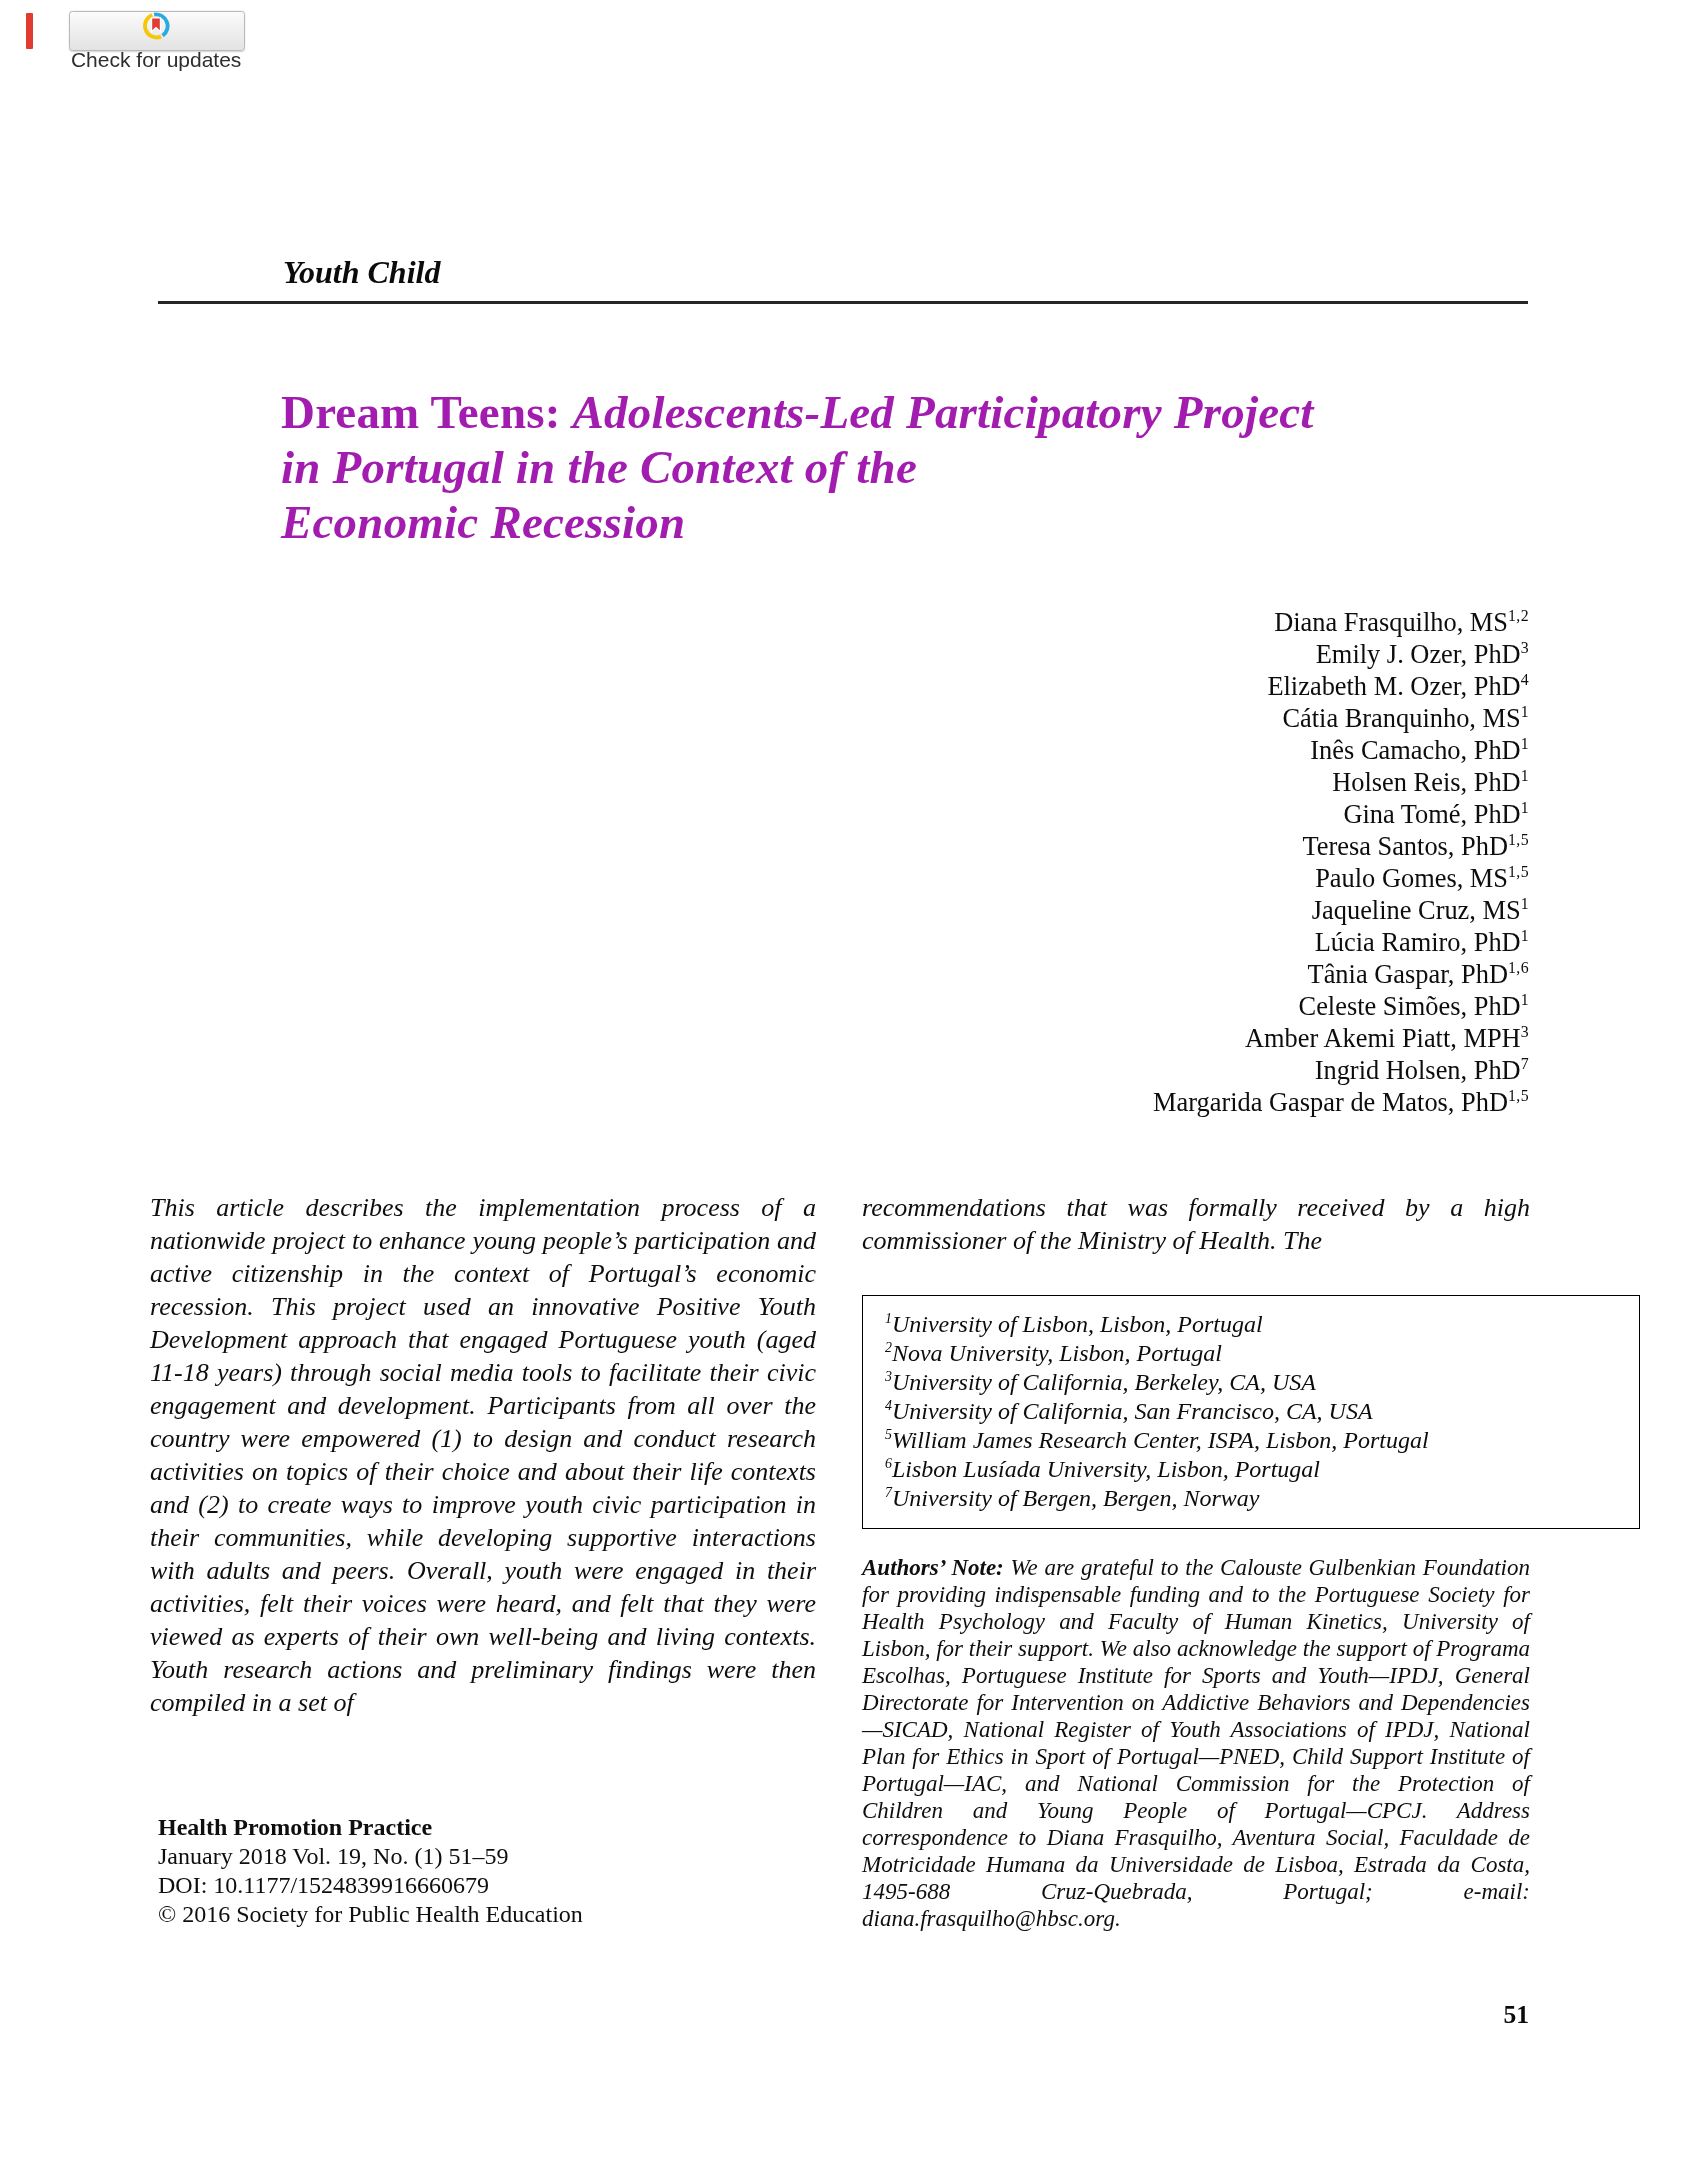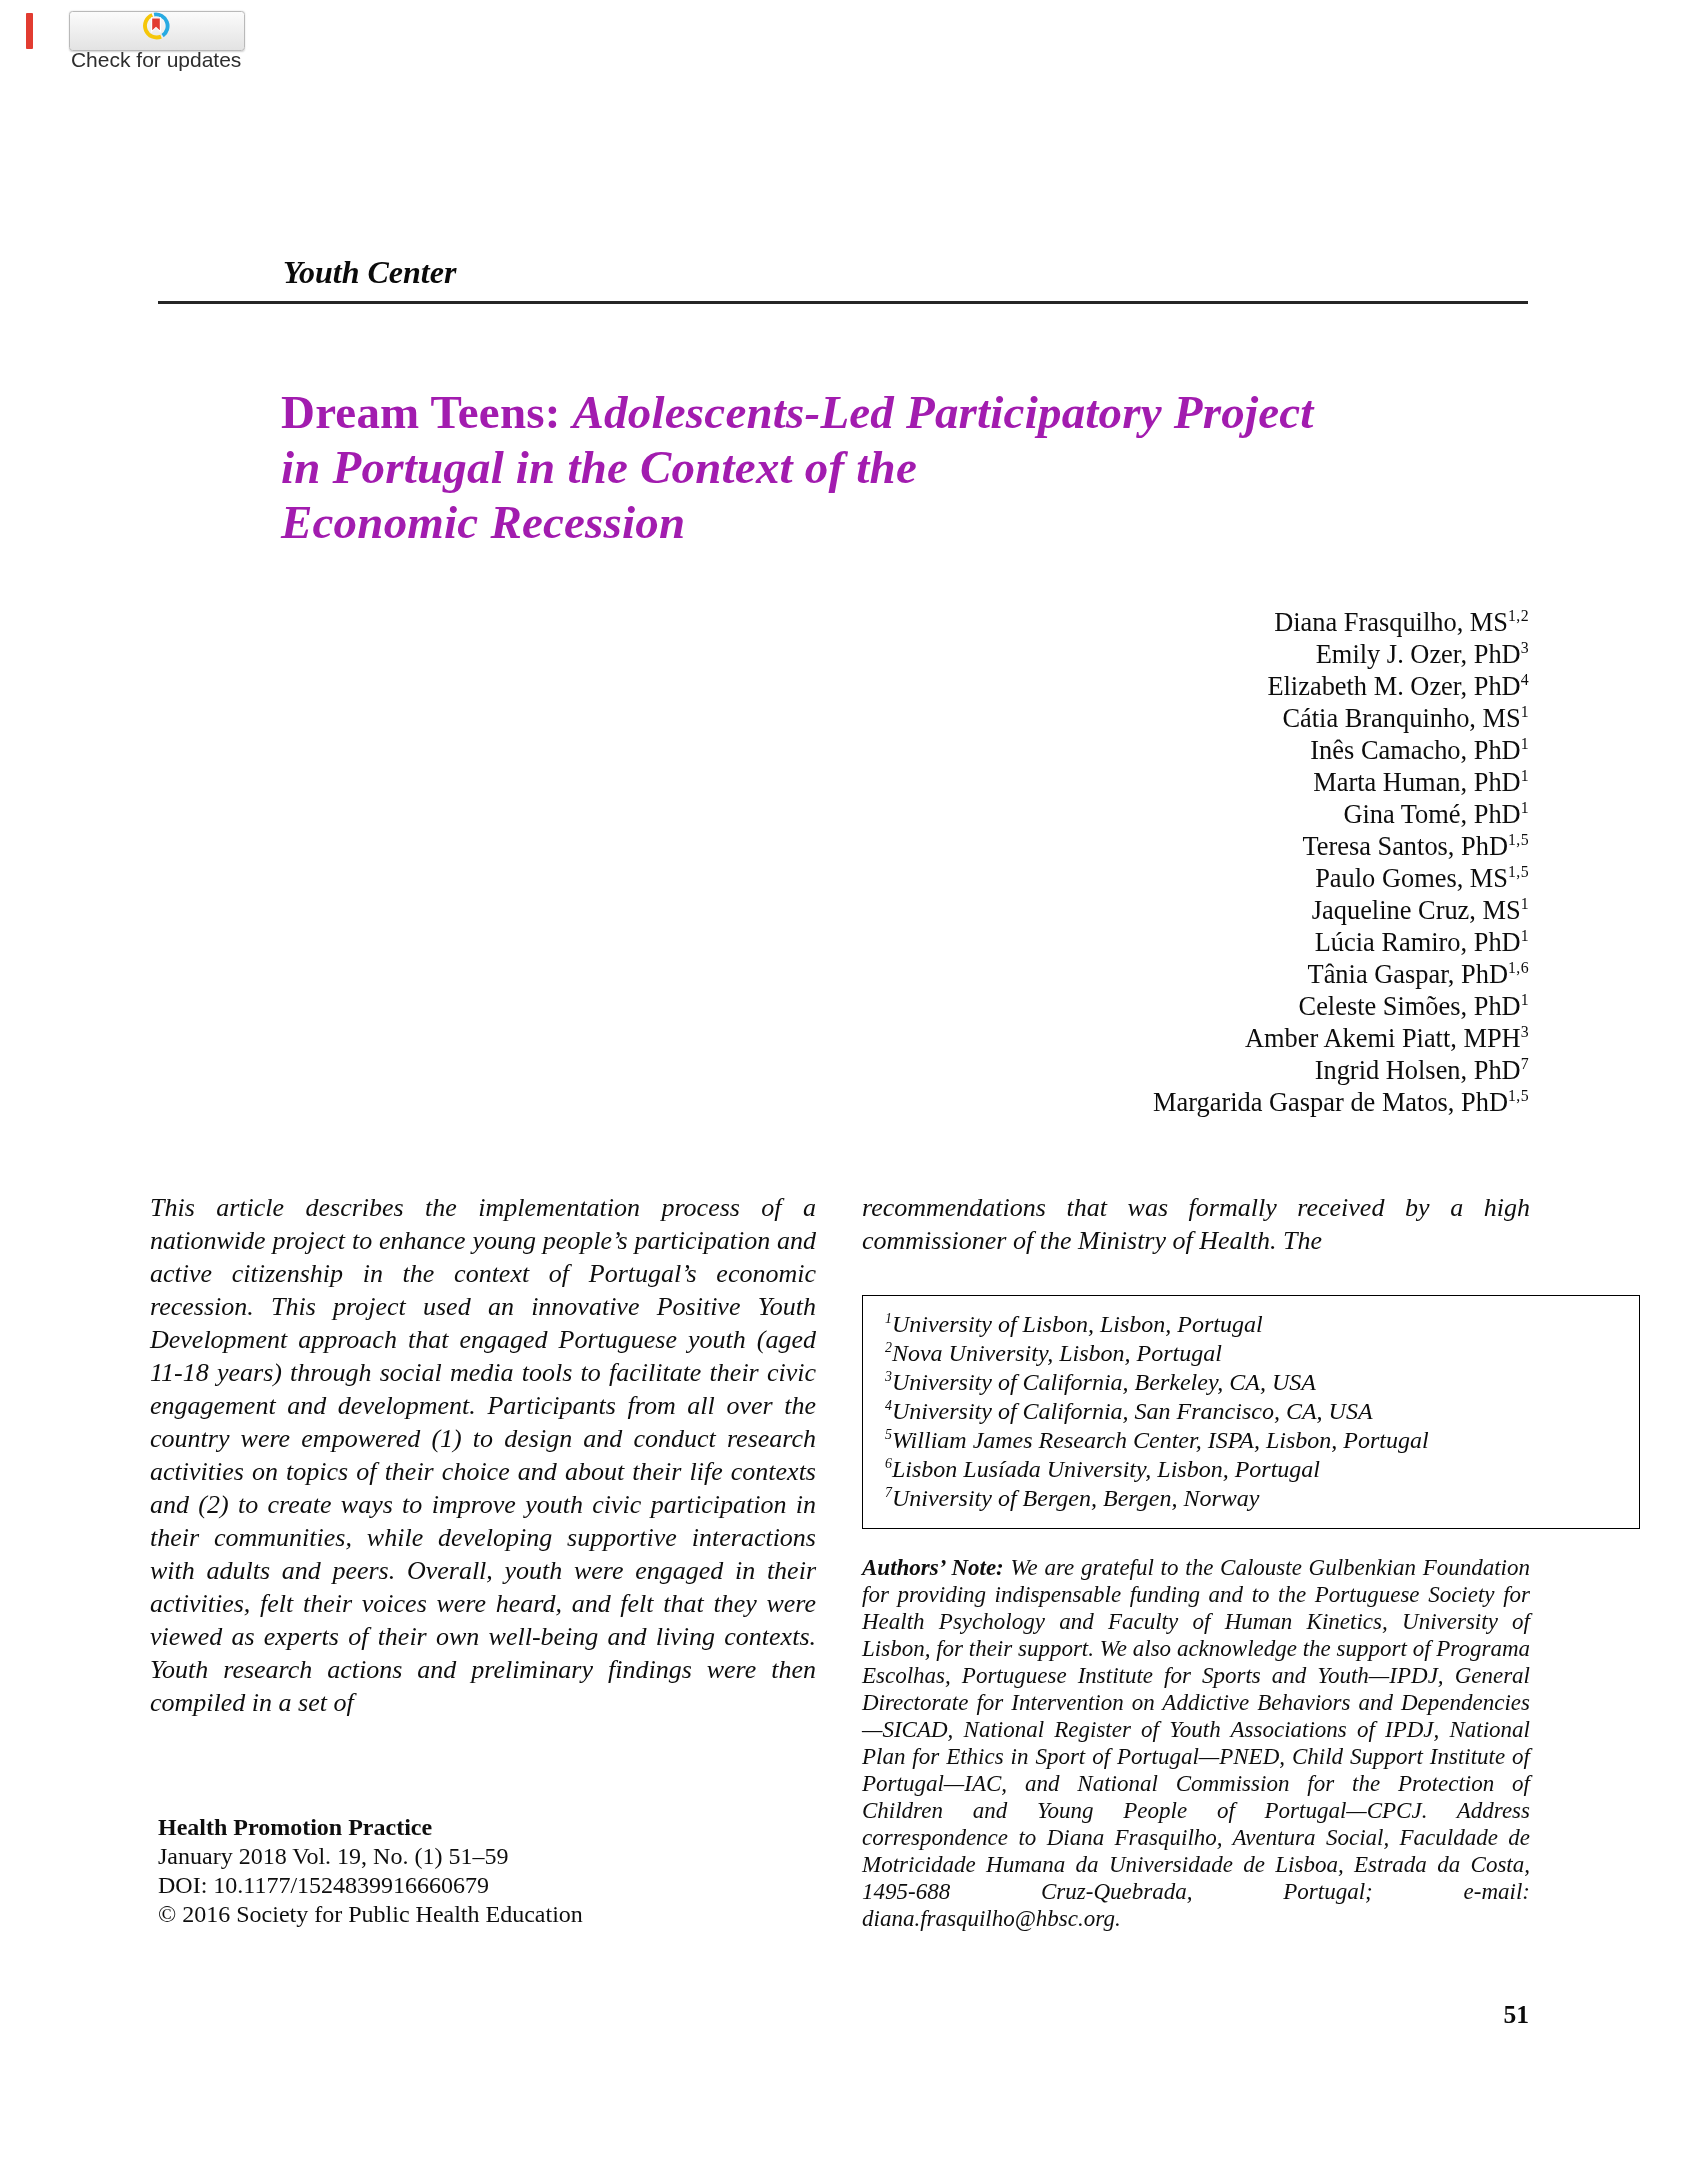--- a/index.html
+++ b/index.html
@@ -76,36 +76,36 @@
 
 <div class="abs badge">
   <svg class="badge-icon" viewBox="0 0 36 36">
     <path d="M15.5 3.3 A15 15 0 0 1 26.5 30.4" fill="none" stroke="#29abe2" stroke-width="5"></path>
     <path d="M24.5 31.6 A15 15 0 0 1 13.2 3.8" fill="none" stroke="#f5c60a" stroke-width="5"></path>
     <path d="M12.3 7.5 h11.4 v17.8 l-5.7 -5.2 l-5.7 5.2 z" fill="#e23c31" stroke="#ffffff" stroke-width="1.6"></path>
   </svg>
   <span class="badge-label">Check for updates</span>
 </div>
 
-<div class="abs section-label">Youth Center</div>
+<div class="abs section-label">Youth Child</div>
 <div class="abs rule"></div>
 
 <div class="abs page-title">
   <div><span>Dream Teens: </span><span class="it">Adolescents-Led Participatory Project</span></div>
   <div class="it">in Portugal in the Context of the</div>
   <div class="it">Economic Recession</div>
 </div>
 
 <div class="abs authors">
   <div><span>Diana Frasquilho, MS</span><span class="sup">1,2</span></div>
   <div><span>Emily J. Ozer, PhD</span><span class="sup">3</span></div>
   <div><span>Elizabeth M. Ozer, PhD</span><span class="sup">4</span></div>
   <div><span>Cátia Branquinho, MS</span><span class="sup">1</span></div>
   <div><span>Inês Camacho, PhD</span><span class="sup">1</span></div>
-  <div><span>Marta Human, PhD</span><span class="sup">1</span></div>
+  <div><span>Holsen Reis, PhD</span><span class="sup">1</span></div>
   <div><span>Gina Tomé, PhD</span><span class="sup">1</span></div>
   <div><span>Teresa Santos, PhD</span><span class="sup">1,5</span></div>
   <div><span>Paulo Gomes, MS</span><span class="sup">1,5</span></div>
   <div><span>Jaqueline Cruz, MS</span><span class="sup">1</span></div>
   <div><span>Lúcia Ramiro, PhD</span><span class="sup">1</span></div>
   <div><span>Tânia Gaspar, PhD</span><span class="sup">1,6</span></div>
   <div><span>Celeste Simões, PhD</span><span class="sup">1</span></div>
   <div><span>Amber Akemi Piatt, MPH</span><span class="sup">3</span></div>
   <div><span>Ingrid Holsen, PhD</span><span class="sup">7</span></div>
   <div><span>Margarida Gaspar de Matos, PhD</span><span class="sup">1,5</span></div>

